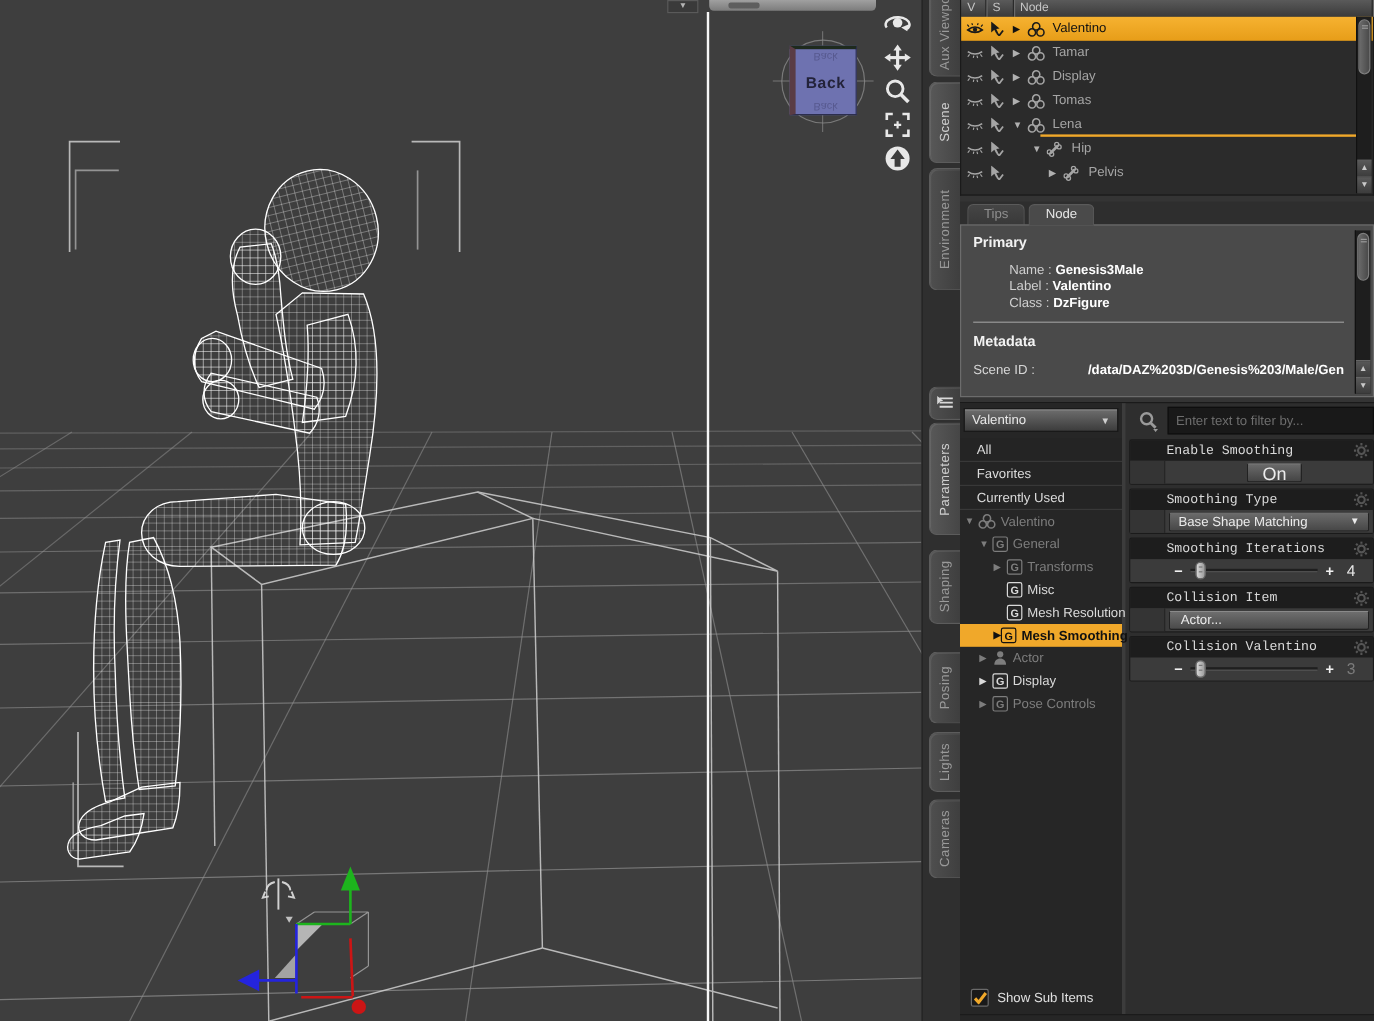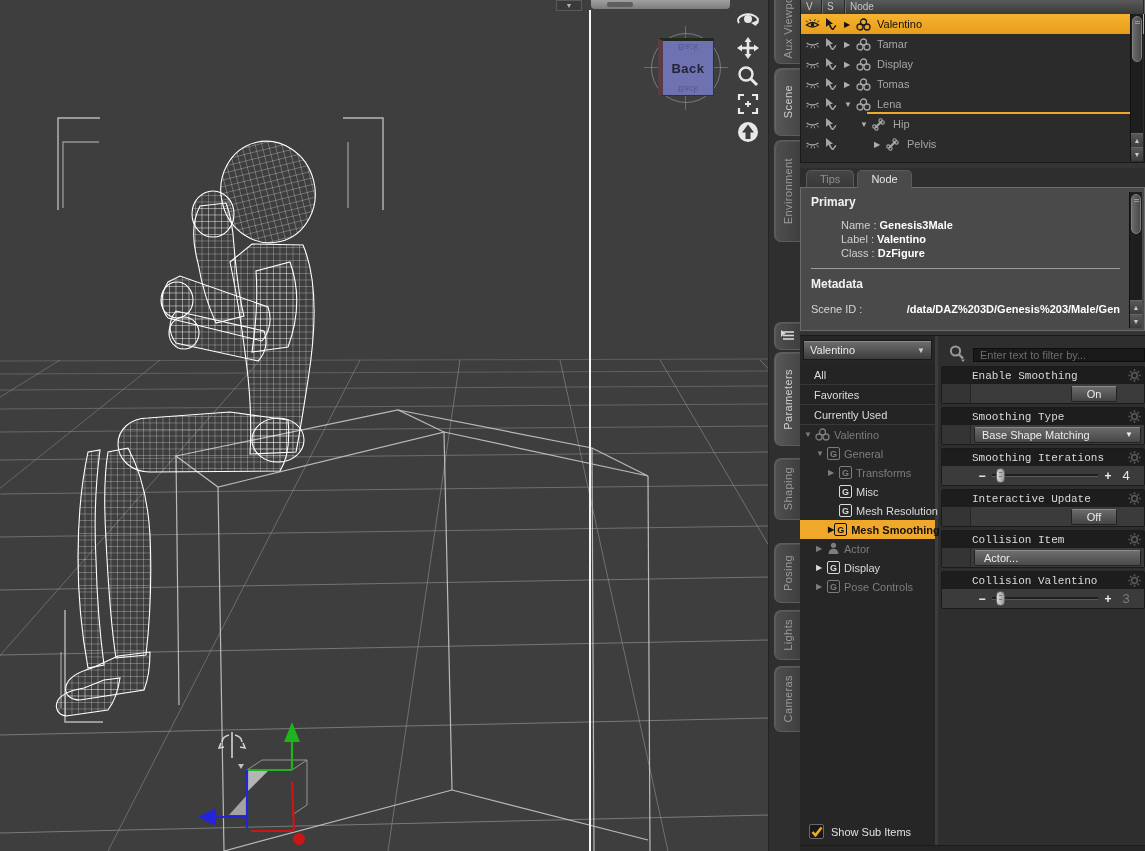--- a/index.html
+++ b/index.html
@@ -76,30 +76,30 @@
   .plistrow { height:20px; line-height:20px; padding-left:14px; color:#dcdcdc; border-bottom:1px solid #383838; background:#242424; }
   .ptrow { height:19px; display:flex; align-items:center; color:#dadada; }
   .ptrow.dim { color:#7d7d7d; }
   .ptrow .tri { width:11px; font-size:8px; }
   .ptrow .gbox { width:13px; height:13px; border:1px solid currentColor; border-radius:2px; font-size:9px; font-weight:bold; text-align:center; line-height:12px; margin-right:4px; flex:none; }
   .ptrow .ticon { margin-right:4px; display:flex; flex:none; }
   .ptrow.sel { background:#f0a82a; color:#111; font-weight:bold; }
   .ptrow .tlabel { white-space:nowrap; }
 
   .pprops { position:absolute; left:141px; right:0; top:0; bottom:0; }
-  .searchrow { display:flex; height:23px; margin:3px 0 4px;align-items:flex-end; }
+  .searchrow { display:flex; height:23px; margin:3px 0 4px; }
   .magcell { width:32px; display:flex; align-items:center; justify-content:center; }
   .filter-input { flex:1; background:#191919; border:1px solid #0e0e0e; color:#b5b5b5; font-size:11px; padding:0 6px; font-family:"Liberation Sans",sans-serif; }
   .filter-input::placeholder { color:#6d6d6d; }
   .pgroup { margin-bottom:3px; border:1px solid #1a1a1a; border-radius:2px; }
   .ghead { height:17px; background:#1d1d1d; display:flex; align-items:center; color:#dadada; padding-left:30px;font-family:Liberation Mono, monospace; }
   .ghead .gear { margin-left:auto; margin-right:3px; display:flex; }
   .gctrl { height:19px; background:#3b3b3b; display:flex; align-items:center; position:relative; }
   .animcell { width:29px; height:100%; background:#343434; border-right:1px solid #262626; flex:none; }
-  .tbtn { margin-left:100px; width:46px; height:16px; background:linear-gradient(#6a6a6a,#444); border:1px solid #222; border-top:1px solid #8a8a8a; border-radius:2px; color:#ececec; font-size:11px; font-family:"Liberation Sans",sans-serif; }
+  .tbtn { margin-left:68px; width:46px; height:16px; background:linear-gradient(#6a6a6a,#444); border:1px solid #222; border-top:1px solid #8a8a8a; border-radius:2px; color:#ececec; font-size:15px; font-family:"Liberation Sans",sans-serif; }
   .pselect { flex:1; margin:0 3px; height:16px; background:linear-gradient(#6a6a6a,#474747); border:1px solid #222; border-top:1px solid #8a8a8a; border-radius:2px; color:#ececec; display:flex; align-items:center; padding:0 7px; }
   .pselect .dd { margin-left:auto; font-size:8px; }
   .cubebtn { flex:1; margin:0 3px; height:16px; background:linear-gradient(#6e6e6e,#4a4a4a); border:1px solid #222; border-top:1px solid #8a8a8a; border-radius:2px; color:#ececec; display:flex; align-items:center; padding:0 9px; }
   .sliderrow { flex:1; display:flex; align-items:center; padding:0 6px 0 34px; }
   .smin,.splus { color:#f0f0f0; font-weight:bold; font-size:12px; width:12px; text-align:center; }
   .strack { flex:1; height:3px; background:#1f1f1f; border-bottom:1px solid #5a5a5a; position:relative; margin:0 4px; }
   .sthumb { position:absolute; left:4px; top:-6px; width:9px; height:15px; border-radius:5px; background:linear-gradient(90deg,#d8d8d8,#9a9a9a); border:1px solid #666; }
   .sthumb i { display:block; margin:3px auto 0; width:3px; height:5px; border-top:1px solid #777; border-bottom:1px solid #777; }
   .sval { width:24px; text-align:center; font-size:13px; color:#e8e8e8; }
   .sval.dim { color:#7a7a7a; }
@@ -662,35 +662,20 @@
                   <div class="sthumb">
                     <i></i>
                   </div>
                 </div>
               <span class="splus">+</span>
               <span class="sval">4</span>
             </div>
           </div>
         </div>
 
-        <div class="pgroup">
-          <div class="ghead">
-              <span>Interactive Update</span>
-            <span class="gear">
-                <svg width="13" height="13" viewBox="0 0 12 12" stroke="#555" fill="none" stroke-width="1.6">
-                  <circle cx="6" cy="6" r="2.6"></circle>
-                  <path d="M10,6 H11.8 M8.83,8.83 L10.1,10.1 M6,10 V11.8 M3.17,8.83 L1.9,10.1 M2,6 H0.2 M3.17,3.17 L1.9,1.9 M6,2 V0.2 M8.83,3.17 L10.1,1.9"></path>
-                </svg>
-              </span>
-          </div>
-          <div class="gctrl">
-              <div class="animcell"></div>
-            <button class="tbtn">Off</button>
-          </div>
-        </div>
 
         <div class="pgroup">
           <div class="ghead">
               <span>Collision Item</span>
             <span class="gear">
                 <svg width="13" height="13" viewBox="0 0 12 12" stroke="#555" fill="none" stroke-width="1.6">
                   <circle cx="6" cy="6" r="2.6"></circle>
                   <path d="M10,6 H11.8 M8.83,8.83 L10.1,10.1 M6,10 V11.8 M3.17,8.83 L1.9,10.1 M2,6 H0.2 M3.17,3.17 L1.9,1.9 M6,2 V0.2 M8.83,3.17 L10.1,1.9"></path>
                 </svg>
               </span>

